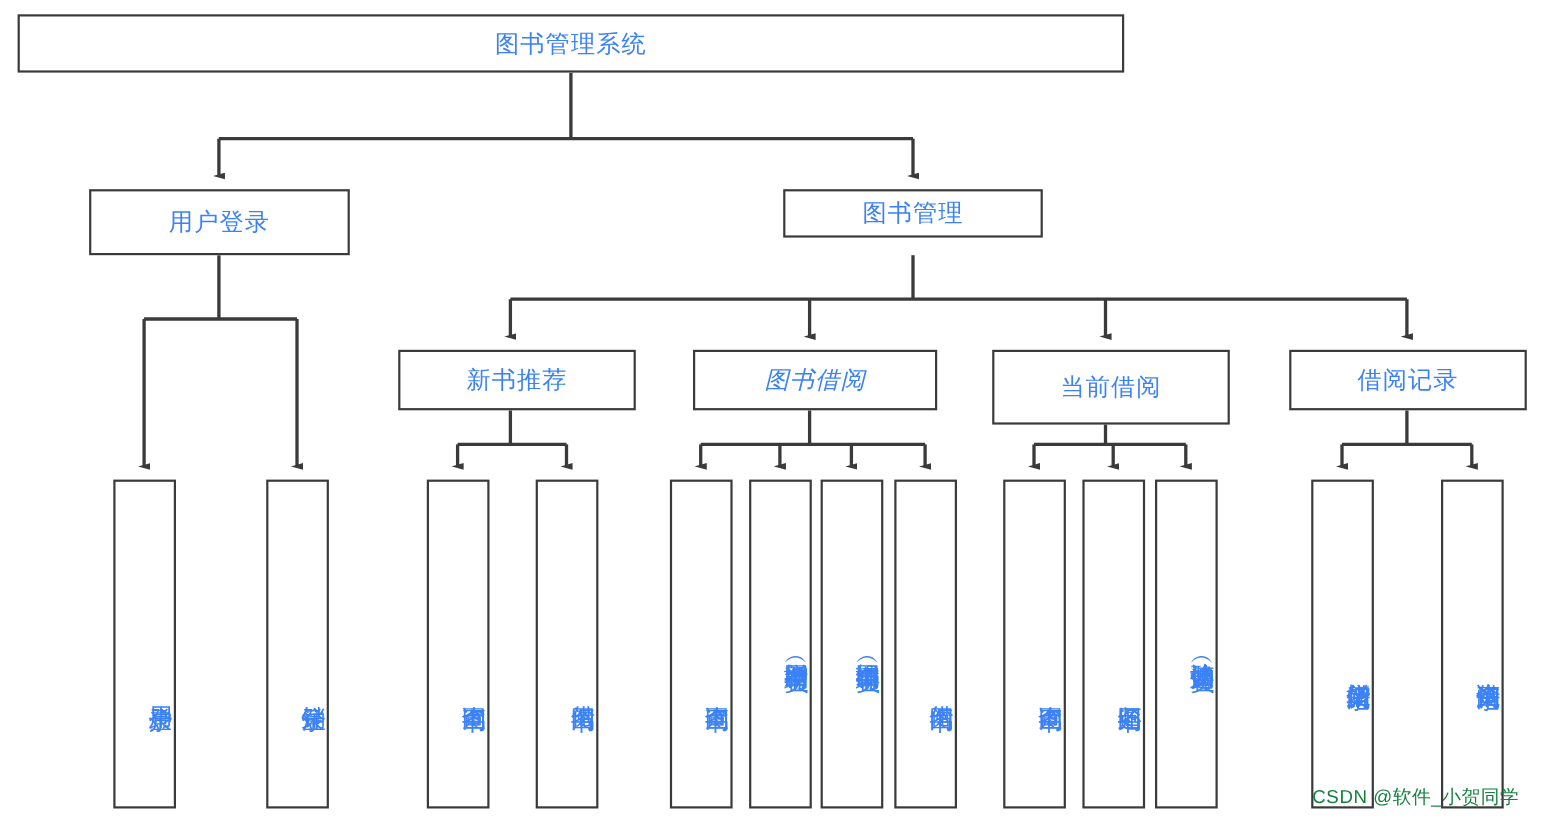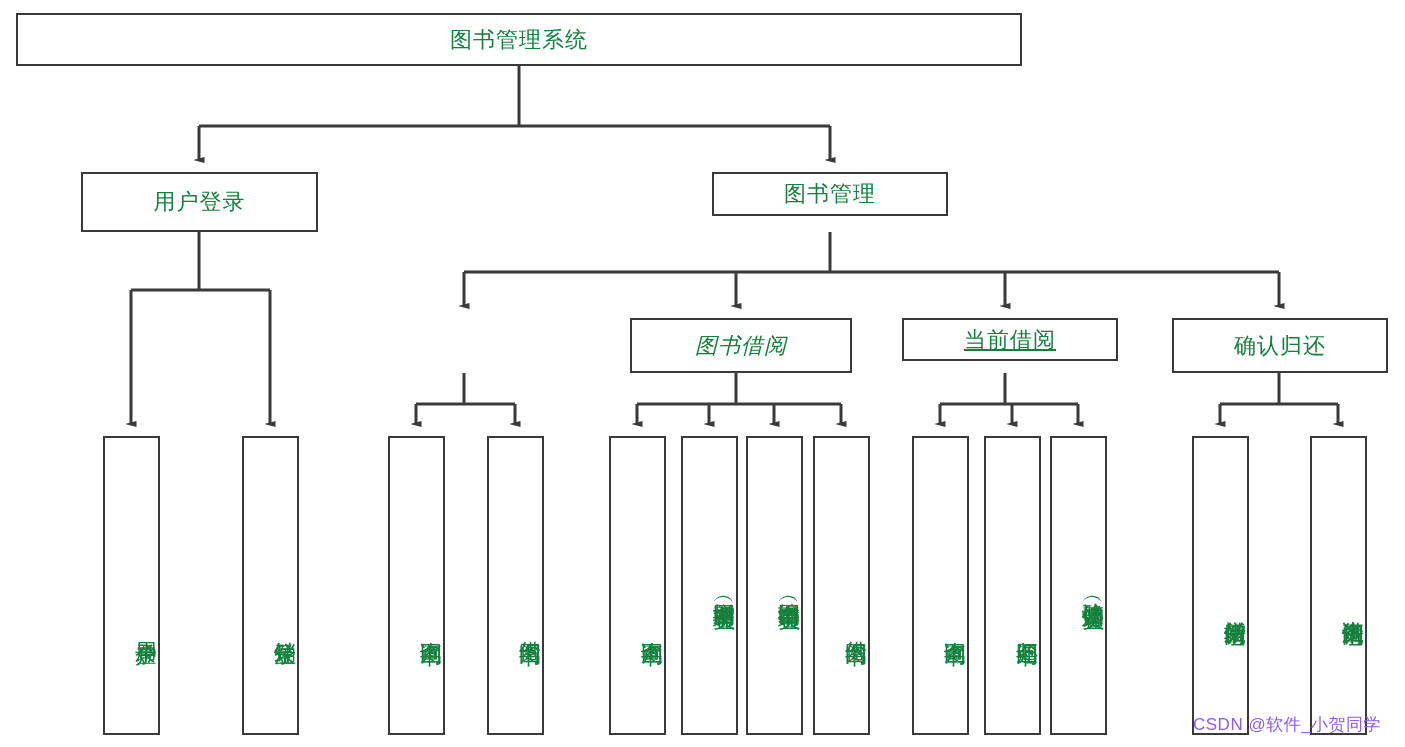--- a/index.html
+++ b/index.html
@@ -23,21 +23,21 @@
     height: 747px;
   }
   .node {
     position: absolute;
     box-sizing: border-box;
     border: 2px solid #3a3a3a;
     background: #ffffff;
     display: flex;
     align-items: center;
     justify-content: center;
-    color: #15803d;
+    color: #3b82f6;
   }
   .node.horiz {
     font-size: 22px;
     letter-spacing: 1px;
   }
   .node.vert {
     font-size: 22px;
     letter-spacing: 1px;
     writing-mode: vertical-rl;
     text-orientation: upright;
@@ -51,21 +51,21 @@
   }
   .node-label {
     display: block;
     white-space: pre-wrap;
   }
   #watermark {
     position: absolute;
     left: 1193px;
     top: 713px;
     font-size: 17px;
-    color: #8b5cf6;
+    color: #15803d;
     letter-spacing: 0.5px;
     white-space: nowrap;
     pointer-events: none;
   }
 </style>
 </head>
 <body>
 
 <div id="canvas">
 
@@ -124,28 +124,31 @@
     <span class="node-label">图书管理系统</span>
   </div>
 
   <div class="node horiz" style="left:81px; top:172px; width:237px; height:60px;">
     <span class="node-label">用户登录</span>
   </div>
   <div class="node horiz" style="left:712px; top:172px; width:236px; height:44px;">
     <span class="node-label">图书管理</span>
   </div>
 
+  <div class="node horiz" style="left:362px; top:318px; width:216px; height:55px;">
+    <span class="node-label">新书推荐</span>
+  </div>
   <div class="node horiz" style="left:630px; top:318px; width:222px; height:55px;font-style:italic;">
     <span class="node-label">图书借阅</span>
   </div>
-  <div class="node horiz" style="left:902px; top:318px; width:216px; height:43px;text-decoration:underline;">
+  <div class="node horiz" style="left:902px; top:318px; width:216px; height:68px;">
     <span class="node-label">当前借阅</span>
   </div>
   <div class="node horiz" style="left:1172px; top:318px; width:216px; height:55px;">
-    <span class="node-label">确认归还</span>
+    <span class="node-label">借阅记录</span>
   </div>
 
   <div class="node vert" style="left:103px; top:436px; width:57px; height:299px; padding-top:80px;">
     <span class="node-label">用户登录</span>
   </div>
   <div class="node vert" style="left:242px; top:436px; width:57px; height:299px; padding-top:80px;">
     <span class="node-label">注销登录</span>
   </div>
 
   <div class="node vert" style="left:388px; top:436px; width:57px; height:299px; padding-top:80px;">

